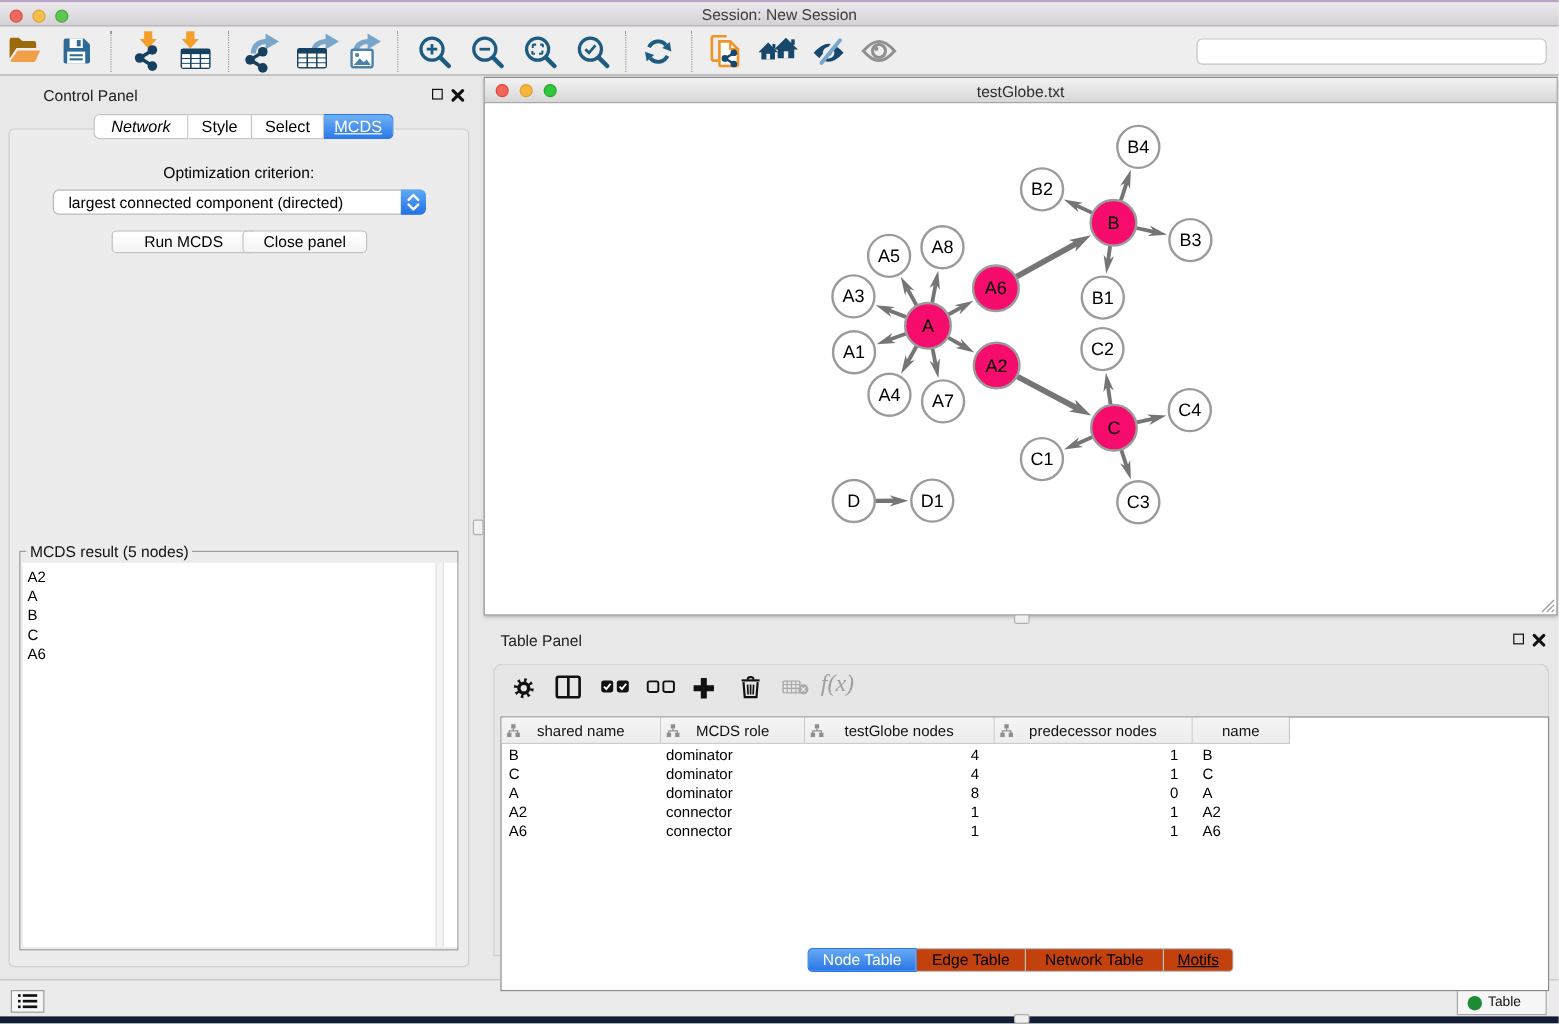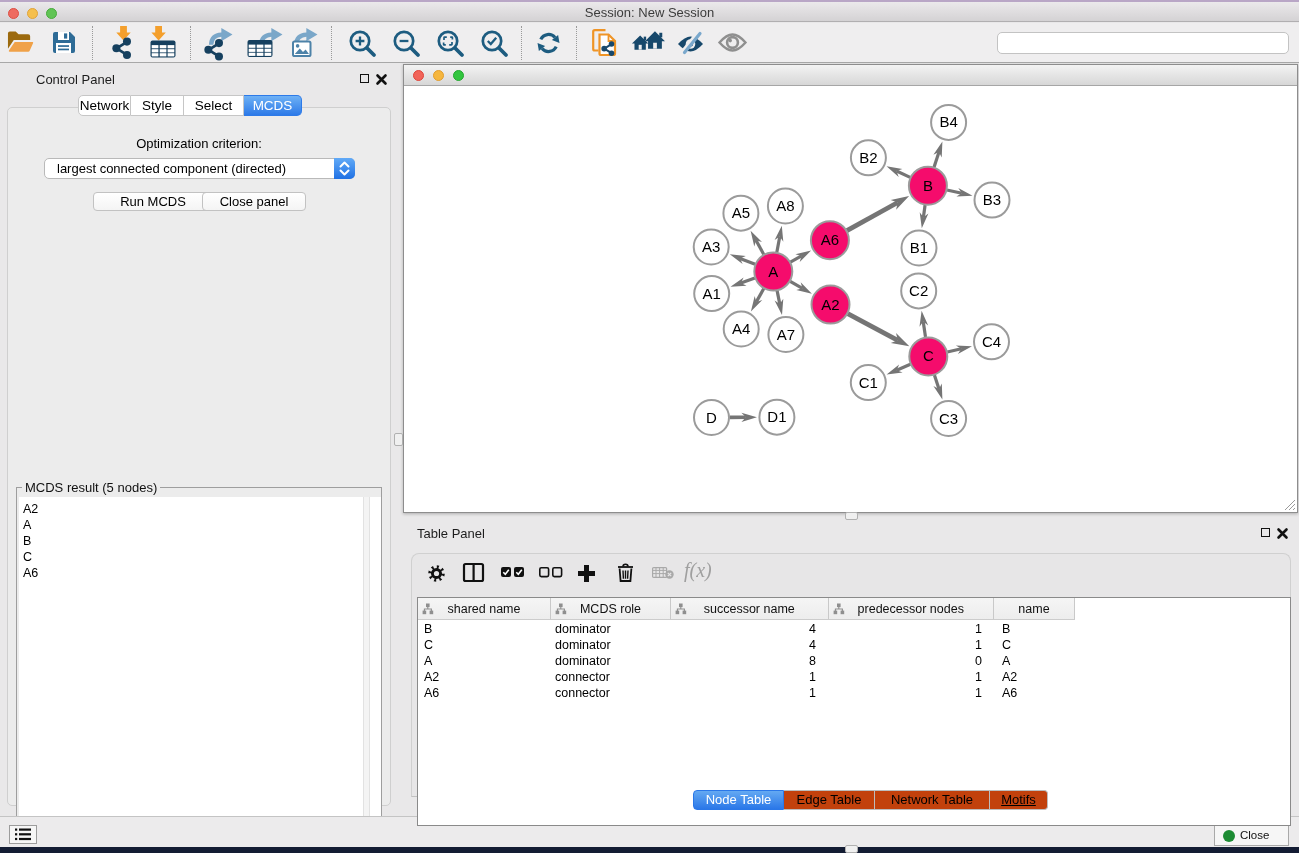--- a/index.html
+++ b/index.html
@@ -13,26 +13,26 @@
 #toolbar { left:0; top:23px; width:1299px; height:40px; background:#efeeef; border-bottom:1px solid #a8a8a8; }
 .sep { position:absolute; top:3px; height:34px; width:1px; border-left:1px dotted #9a9a9a; }
 #search { position:absolute; left:997px; top:9px; width:292px; height:22px; background:#fff; border:1px solid #c3c3c3; border-radius:5px; }
 #cpanel-title { left:12px; top:72px; font-size:13px; color:#1d1d1d;margin-left:24px; }
 #cp-float { left:360px; top:74px; width:9px; height:9px; border:1.6px solid #111; background:transparent; }
 #cp-panel { left:7px; top:107px; width:384px; height:699px; background:#ececec; border:1px solid #cfcfcf; border-radius:5px; }
 .tabs { position:absolute; display:flex; font-size:13.5px; }
 .tab { border:1px solid #c6c6c6; border-left:none; background:#fff; color:#000; text-align:center; line-height:19px; height:21px; }
 .tab.first { border-left:1px solid #c6c6c6; border-radius:5px 0 0 5px; }
 .tab.last { border-radius:0 5px 5px 0; }
-.tab.sel { background:linear-gradient(#6eb1f5,#2d7ae8); color:#fff; border-color:#2d7ae8; }
+.tab.sel { background:linear-gradient(#6eb1f5,#2d7ae8); color:#fff; border-color:#2d7ae8;text-decoration:underline; }
 #optlabel { left:7px; top:136px; width:384px; text-align:center; font-size:13px; color:#000000; }
 #combo { left:44px; top:158px; width:311px; height:21px; background:#fff; border:1px solid #b9b9b9; border-radius:5px; font-size:13px; color:#000; line-height:19px; padding-left:12px; }
 #combo-btn { position:absolute; right:-1px; top:-1px; width:21px; height:21px; border-radius:0 5px 5px 0; background:linear-gradient(#61aaf7,#2071e4); }
 .btn { position:absolute; background:linear-gradient(#ffffff,#f4f4f4); border:1px solid #c2c2c2; border-radius:4px; font-size:13px; color:#000; text-align:center; }
-#fieldset { left:16px; top:459px; width:366px; height:333px; border:1px solid #9e9e9e; background:#ececec;margin-top:28px; }
+#fieldset { left:16px; top:459px; width:366px; height:333px; border:1px solid #9e9e9e; background:#ececec; }
 #fieldset .legend { position:absolute; left:5px; top:-8px; background:#ececec; padding:0 3px; font-size:13px; color:#111; }
 #mlist { position:absolute; left:2px; top:9px; width:362px; height:320px; background:#fff; font-size:12.5px; color:#000; }
 #mlist .track { position:absolute; right:11px; top:0; width:7px; height:100%; background:#f4f4f4; border-left:1px solid #e2e2e2; border-right:1px solid #e2e2e2; }
 #mlist div.it { padding-left:4px; height:16px; line-height:16px; }
 
 #statusbar { left:0; top:816px; width:1299px; height:31px; background:#ecebec; border-top:1px solid #c4c4c4; }
 #listbtn { position:absolute; left:9px; top:8px; width:28px; height:19px; background:#f6f6f6; border:1px solid #9c9c9c; }
 #membtn { position:absolute; left:1214px; top:6px; width:75px; height:23px; background:#f6f6f6; border:1px solid #a9a9a9; font-size:12px; color:#111; }
 #navy { left:0; top:847px; width:1299px; height:6px; background:#131c33; }
 
@@ -42,21 +42,21 @@
 
 #tp-title { left:417px; top:526px; font-size:13px; color:#1d1d1d; }
 #tp-float { left:1261px; top:528px; width:9px; height:9px; border:1.6px solid #111; }
 #tp-container { left:411px; top:553px; width:880px; height:244px; background:#e7e6e7; border:1px solid #d0d0d0; border-radius:8px 8px 0 0; border-bottom:1px solid #c1c1c1; }
 #ttable { position:absolute; left:5px; top:43px; width:874px; height:229px; background:#fff; border:1px solid #8a8a8a; }
 .th { position:absolute; top:0; height:22px; background:linear-gradient(#f5f5f5,#ededed); border-right:1px solid #c9c9c9; border-bottom:1px solid #cccccc; font-size:12.5px; color:#111; }
 .th span { display:block; text-align:center; margin-top:4px; }
 .tr { position:absolute; left:0; width:100%; height:16px; font-size:12.5px; color:#000; }
 .tc { position:absolute; top:1px; }
 .num { text-align:right; }
-#btabs { left:673px; top:790px;margin-left:20px; }
+#btabs { left:673px; top:790px; }
 .btab { border:1px solid #bdbdbd; border-left:none; background:#c2410c; height:20px; line-height:18px; font-size:13px; text-align:center; }
 .btab.first { border-left:1px solid #bdbdbd; border-radius:4px 0 0 4px; }
 .btab.last { border-radius:0 4px 4px 0; }
 .btab.sel { background:linear-gradient(#64a9f2,#2a77e8); color:#fff; border-color:#2a77e8; }
 svg { position:absolute; overflow:visible; }
 </style>
 </head>
 <body>
 <div id="root">
   <div class="abs" id="topline"></div>
@@ -214,21 +214,21 @@
     <div id="search"></div>
   </div>
 
   <div class="abs" id="cpanel-title">Control Panel</div>
   <div class="abs" id="cp-float"></div>
   <svg class="abs" style="left:376px;top:74px" width="11" height="11" viewBox="0 0 11 11">
       <path d="M1.5 1.5 L9.5 9.5 M9.5 1.5 L1.5 9.5" stroke="#111" stroke-width="2.6" stroke-linecap="round"></path>
     </svg>
   <div class="abs" id="cp-panel"></div>
   <div class="tabs" style="left:78px;top:95px;">
-    <div class="tab first" style="width:53px;">Network</div>
+    <div class="tab first" style="width:79px;font-style:italic;">Network</div>
     <div class="tab" style="width:53px;">Style</div>
     <div class="tab" style="width:60px;">Select</div>
     <div class="tab last sel" style="width:58px;">MCDS</div>
   </div>
   <div class="abs" id="optlabel">Optimization criterion:</div>
   <div class="abs" id="combo">largest connected component (directed)
     <div id="combo-btn">
         <svg width="21" height="21" viewBox="0 0 21 21">
           <path d="M6.5 8.5 L10.5 4.5 L14.5 8.5" stroke="#fff" stroke-width="2" fill="none" stroke-linecap="round" stroke-linejoin="round"></path>
           <path d="M6.5 12.5 L10.5 16.5 L14.5 12.5" stroke="#fff" stroke-width="2" fill="none" stroke-linecap="round" stroke-linejoin="round"></path>
@@ -255,33 +255,34 @@
           <rect x="0" y="0.5" width="2.2" height="2.2" fill="#111"></rect>
           <rect x="0" y="5.2" width="2.2" height="2.2" fill="#111"></rect>
           <rect x="0" y="9.9" width="2.2" height="2.2" fill="#111"></rect>
           <rect x="4" y="0.5" width="12" height="2.2" fill="#111"></rect>
           <rect x="4" y="5.2" width="12" height="2.2" fill="#111"></rect>
           <rect x="4" y="9.9" width="12" height="2.2" fill="#111"></rect>
         </svg>
       </div>
     <div id="membtn">
         <span style="position:absolute;left:8px;top:5.5px;width:12px;height:12px;border-radius:50%;background:#1d8c34;"></span>
-        <span style="position:absolute;left:25px;top:5px;font-size:11.5px;">Close</span>
+        <span style="position:absolute;left:25px;top:5px;font-size:11.5px;">Table</span>
       </div>
   </div>
   <div class="abs" id="navy"></div>
 
   <div class="abs" id="netwin">
     <svg style="left:0;top:0" width="8" height="8" viewBox="0 0 8 8">
         <path d="M0 0 L8 0 L0 8 Z" fill="#4a78c8"></path>
       </svg>
     <div id="nettitle">
       <div class="tl" style="left:9px;top:5px;width:11px;height:11px;background:#f16459;border:0.5px solid #e0443a;"></div>
       <div class="tl" style="left:29px;top:5px;width:11px;height:11px;background:#f5b63e;border:0.5px solid #e29d2c;"></div>
       <div class="tl" style="left:49px;top:5px;width:11px;height:11px;background:#32c53e;border:0.5px solid #23a82f;"></div>
+      <div class="t">testGlobe.txt</div>
     </div>
     <svg id="graph" style="left:0;top:22px" width="893" height="426" viewBox="0 0 893 426">
       <line x1="359.8" y1="167.5" x2="352.0" y2="153.3" stroke="#757575" stroke-width="3.2"></line>
       <polygon points="346.6,143.7 358.0,155.1 352.0,153.3 350.3,159.4" fill="#757575"></polygon>
       <line x1="372.8" y1="165.3" x2="375.8" y2="149.5" stroke="#757575" stroke-width="3.2"></line>
       <polygon points="377.8,138.7 379.3,154.7 375.8,149.5 370.6,153.1" fill="#757575"></polygon>
       <line x1="351.2" y1="177.3" x2="336.0" y2="171.4" stroke="#757575" stroke-width="3.2"></line>
       <polygon points="325.8,167.3 341.8,168.9 336.0,171.4 338.6,177.1" fill="#757575"></polygon>
       <line x1="350.9" y1="191.1" x2="336.9" y2="196.1" stroke="#757575" stroke-width="3.2"></line>
       <polygon points="326.5,199.8 339.6,190.5 336.9,196.1 342.6,198.8" fill="#757575"></polygon>
@@ -433,21 +434,21 @@
           </svg>
           <span>MCDS role</span>
         </div>
       <div class="th" style="left:253px;width:157.5px;">
           <svg width="12" height="12" viewBox="0 0 12 12" style="position:absolute;left:4px;top:5px">
             <rect x="4" y="0.5" width="3.6" height="3.6" fill="#8f8f8f"></rect>
             <path d="M5.8 4 V6 M2.4 8 V6 H9.4 V8" stroke="#8f8f8f" stroke-width="1.1" fill="none"></path>
             <rect x="0.6" y="7.6" width="3.6" height="3.6" fill="#8f8f8f"></rect>
             <rect x="7.6" y="7.6" width="3.6" height="3.6" fill="#8f8f8f"></rect>
           </svg>
-          <span>successor name</span>
+          <span>testGlobe nodes</span>
         </div>
       <div class="th" style="left:410.5px;width:165.5px;">
           <svg width="12" height="12" viewBox="0 0 12 12" style="position:absolute;left:4px;top:5px">
             <rect x="4" y="0.5" width="3.6" height="3.6" fill="#8f8f8f"></rect>
             <path d="M5.8 4 V6 M2.4 8 V6 H9.4 V8" stroke="#8f8f8f" stroke-width="1.1" fill="none"></path>
             <rect x="0.6" y="7.6" width="3.6" height="3.6" fill="#8f8f8f"></rect>
             <rect x="7.6" y="7.6" width="3.6" height="3.6" fill="#8f8f8f"></rect>
           </svg>
           <span>predecessor nodes</span>
         </div>

